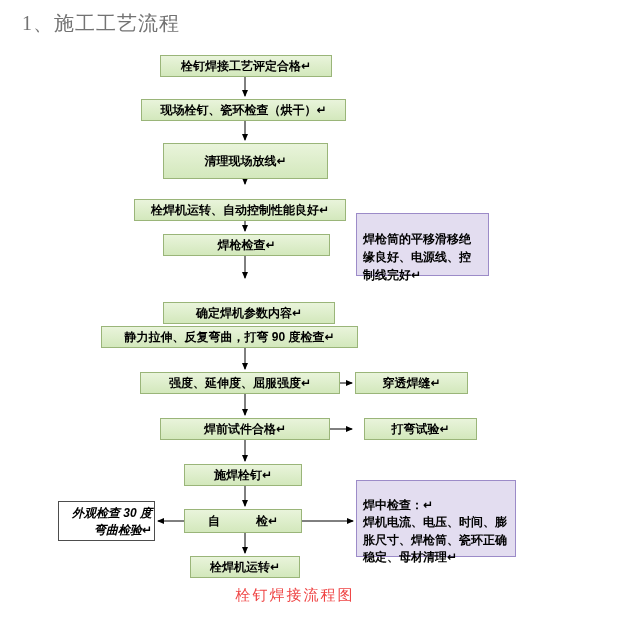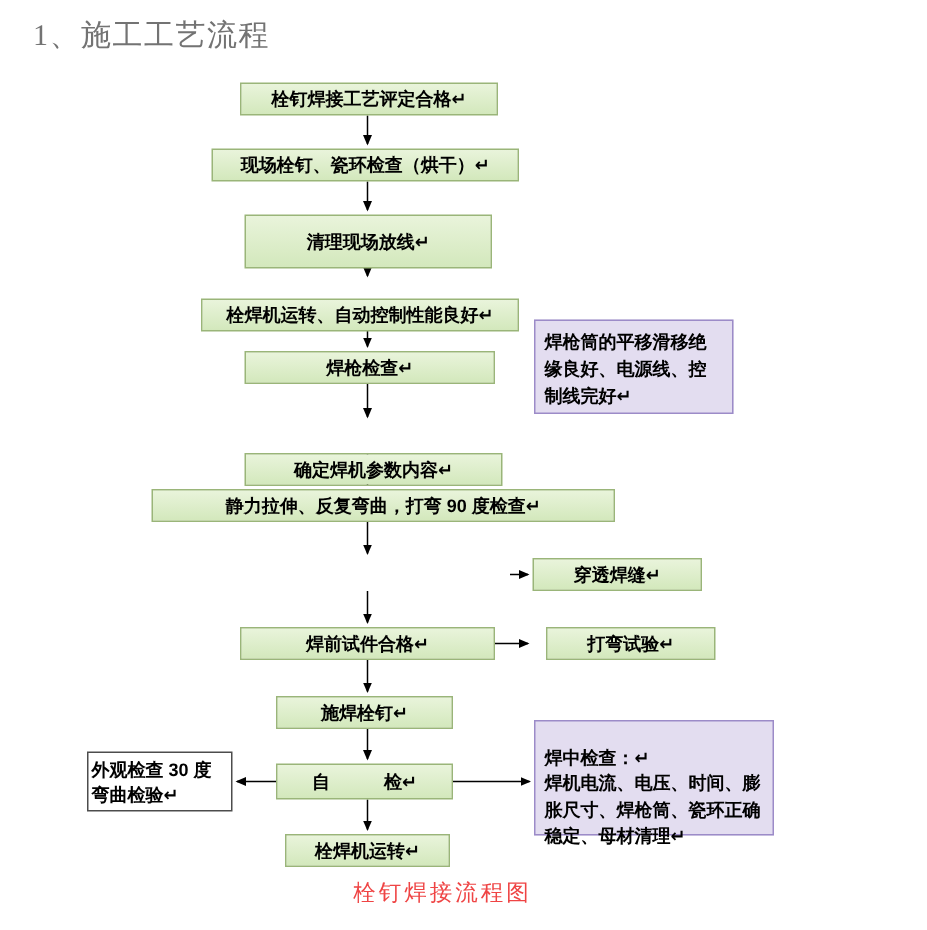--- a/index.html
+++ b/index.html
@@ -56,29 +56,30 @@
     background: #e3ddf0;
     border-color: #9c8bc8;
   }
   .plain {
     background: #ffffff;
     border-color: #4d4d4d;
   }
   .note {
     display: block;
     text-align: left;
-    padding: 5px 6px;
+    padding: 16px 6px;
     line-height: 1.5;
   }
   .note .line { display: block; }
   .centered-note {
     display: block;
-    text-align: left;
+    text-align: right;
     padding: 3px 2px;
     line-height: 1.4;
+    font-style: italic;
   }
   .connectors {
     position: absolute;
     left: 0;
     top: 0;
     pointer-events: none;
   }
 </style>
 </head>
 <body>
@@ -117,22 +118,23 @@
   <div class="box green" style="left:141px;top:99px;width:205px;height:22px;">现场栓钉、瓷环检查（烘干）↵</div>
 
   <div class="box green" style="left:163px;top:143px;width:165px;height:36px;">清理现场放线↵</div>
 
   <div class="box green" style="left:134px;top:187px;width:212px;height:22px;margin-top:12px;">栓焊机运转、自动控制性能良好↵</div>
 
   <div class="box green" style="left:163px;top:234px;width:167px;height:22px;">焊枪检查↵</div>
 
   <div class="box green" style="left:163px;top:281px;width:172px;height:22px;margin-top:21px;">确定焊机参数内容↵</div>
 
-  <div class="box green" style="left:101px;top:326px;width:309px;height:22px;">静力拉伸、反复弯曲，打弯 90 度检查↵</div>
+  <div class="box green" style="left:101px;top:326px;width:257px;height:22px;">静力拉伸、反复弯曲，打弯 90 度检查↵</div>
 
+  <div class="box green" style="left:140px;top:372px;width:200px;height:22px;">强度、延伸度、屈服强度↵</div>
 
   <div class="box green" style="left:184px;top:464px;width:118px;height:22px;">施焊栓钉↵</div>
 
   <div class="box green" style="left:160px;top:418px;width:170px;height:22px;">焊前试件合格↵</div>
 
   <div class="box green" style="left:184px;top:509px;width:118px;height:24px;">自　　　检↵</div>
 
   <div class="box green" style="left:190px;top:556px;width:110px;height:22px;">栓焊机运转↵</div>
 
   <div class="box purple note" style="left:356px;top:213px;width:133px;height:63px;">焊枪筒的平移滑移绝缘良好、电源线、控制线完好↵</div>

